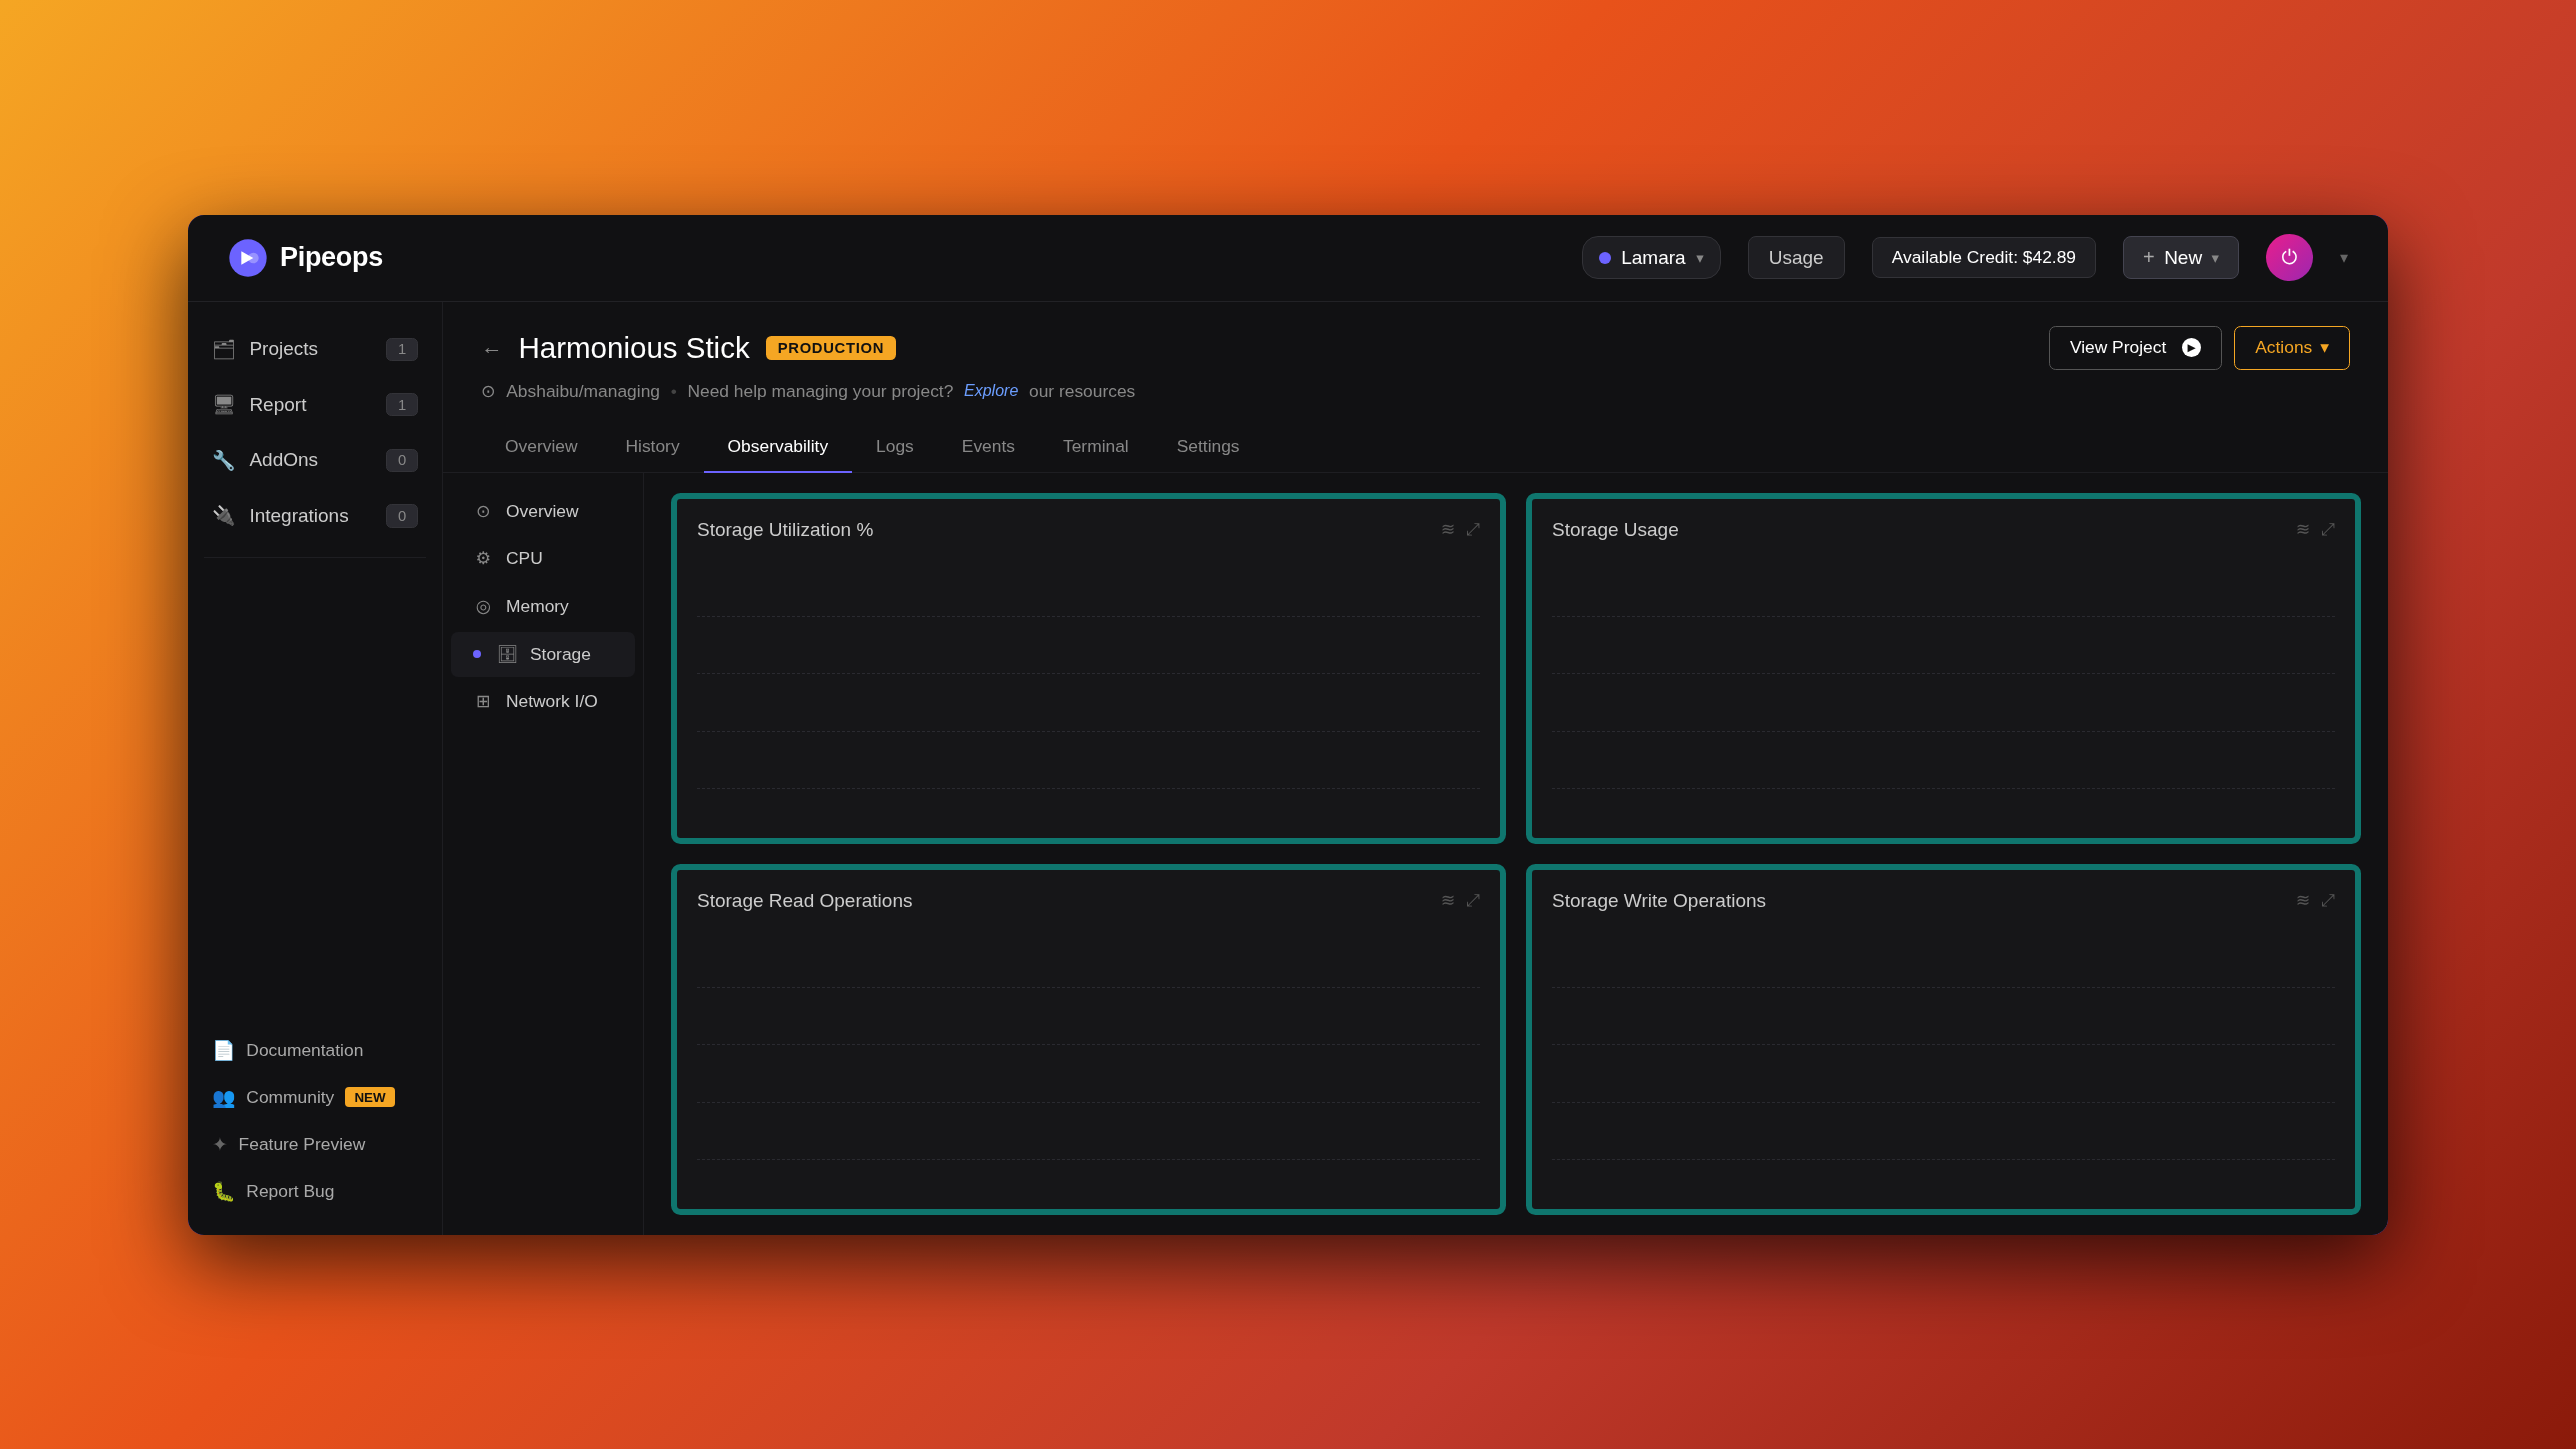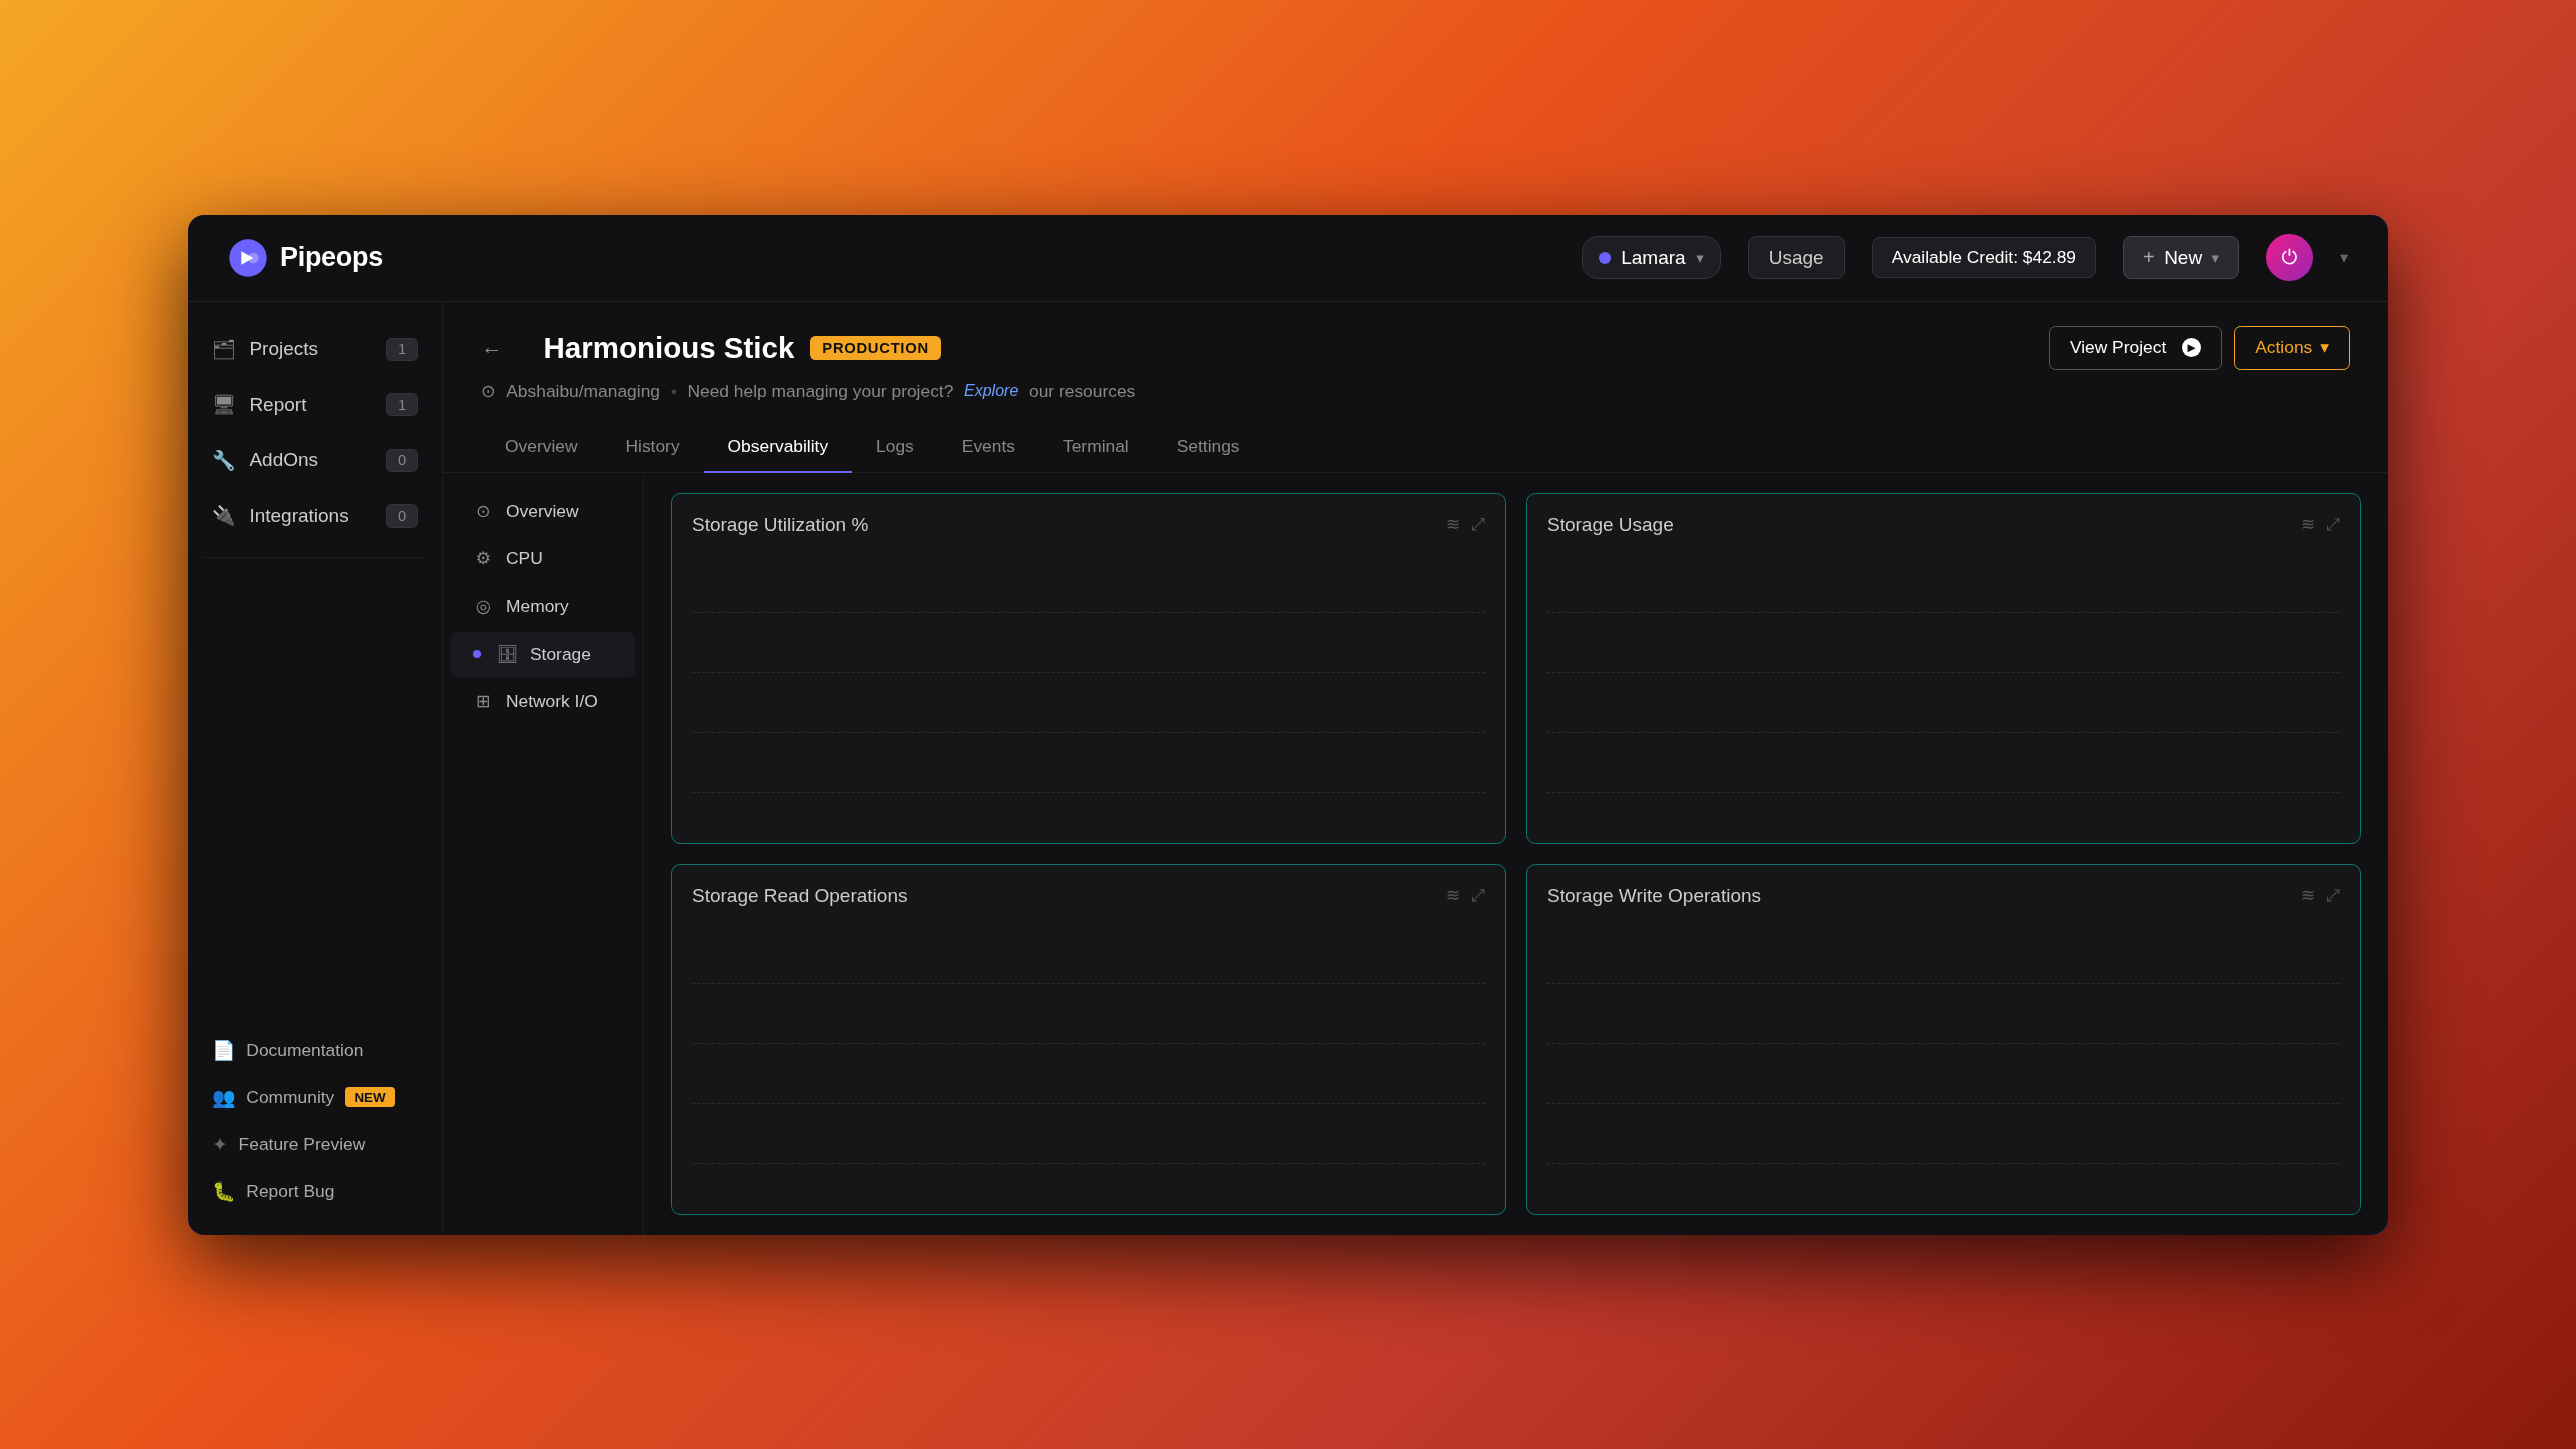--- a/index.html
+++ b/index.html
@@ -223,23 +223,22 @@
     }
     .back-btn {
       color: #888;
       font-size: 21.5px;
       cursor: pointer;
       background: none;
       border: none;
     }
     .project-name {
       font-size: 29.5px;
-      font-weight: 700;
+      font-weight: 400;
       color: #ffffff;
-      margin-left: 25px;
     }
     .env-badge {
       background: #f5a623;
       color: #111;
       font-size: 14.8px;
       font-weight: 700;
       padding: 4px 12px;
       border-radius: 5.4px;
       letter-spacing: 0.7px;
     }
@@ -362,21 +361,21 @@
       overflow-y: auto;
       padding: 20px 27px;
       display: grid;
       grid-template-columns: 1fr 1fr;
       grid-template-rows: 1fr 1fr;
       gap: 20px;
     }
     .chart-panel {
       background: #161618;
       border-radius: 9.4px;
-      border: 1px solid #0f766e;
+      border: 6px solid #0f766e;
       padding: 20px;
       display: flex;
       flex-direction: column;
       gap: 31px;
     }
     .chart-header {
       display: flex;
       align-items: center;
       justify-content: space-between;
       margin-bottom: 16px;

